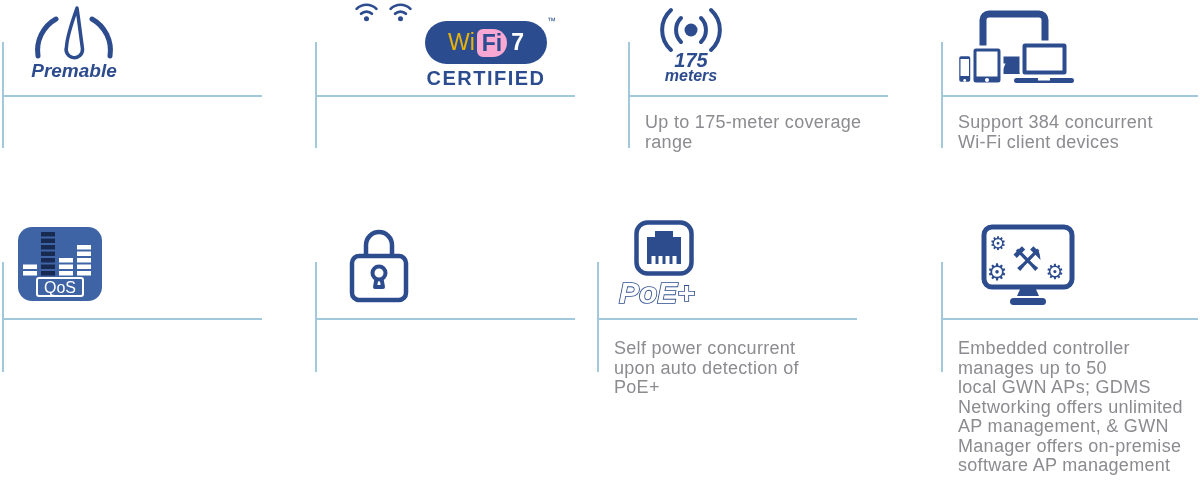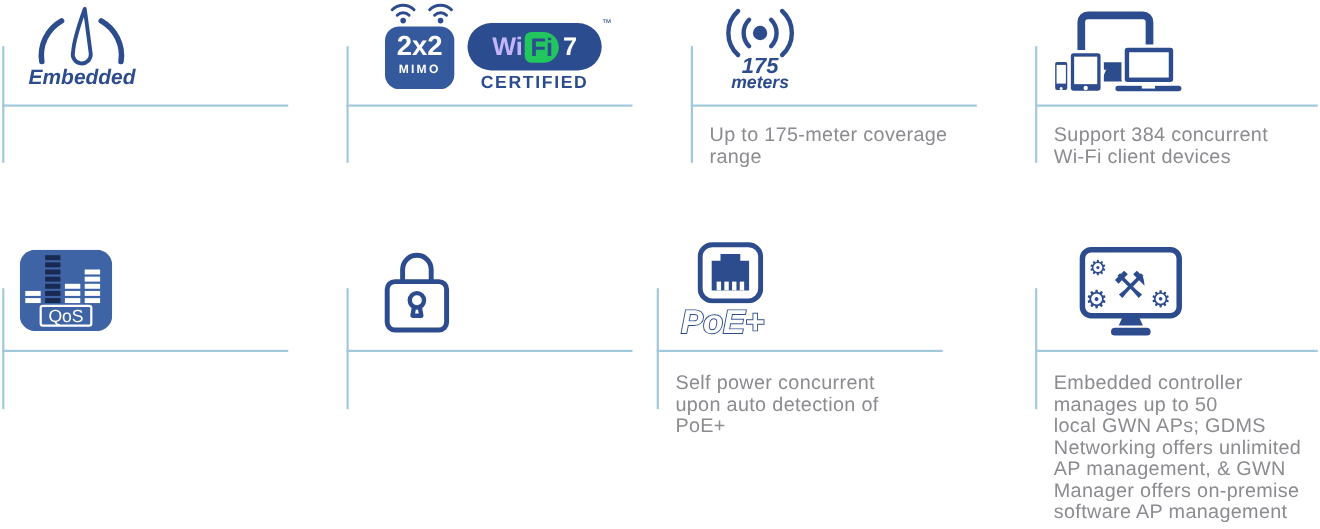--- a/index.html
+++ b/index.html
@@ -26,26 +26,26 @@
   .gigabit-label{left:24px;top:60px;width:96px;font-size:19px;}
   
   .wifi-pair{position:absolute;left:38px;top:2px;display:flex;gap:7px;}
   .mimo-badge{position:absolute;left:35px;top:24px;width:63px;height:57px;border-radius:13px;
               background:var(--badge);color:#fff;text-align:center;}
   .mimo-top{font-size:25px;font-weight:800;line-height:30px;margin-top:3px;}
   .mimo-bottom{font-size:11px;font-weight:700;letter-spacing:2px;line-height:12px;}
   .wifi7-logo{position:absolute;left:110px;top:21px;width:122px;}
   .wifi7-pill{position:relative;width:122px;height:43px;border-radius:22px;background:var(--navy);
               display:flex;align-items:center;justify-content:center;}
-  .wifi7-wi{color:#c4b5fd;font-size:23px;font-weight:700;}
-  .wifi7-fi{background:#22c55e;color:var(--navy);font-size:23px;font-weight:800;
+  .wifi7-wi{color:#eab308;font-size:23px;font-weight:400;}
+  .wifi7-fi{background:#f9a8d4;color:var(--navy);font-size:23px;font-weight:800;
             border-radius:6px 14px 14px 6px;padding:0 5px;margin:0 2px;line-height:28px;text-align:center;}
   .wifi7-7{color:#fff;font-size:23px;font-weight:800;margin-left:2px;}
   .wifi7-tm{position:absolute;top:-5px;right:-9px;color:var(--navy);font-size:9px;}
-  .wifi7-cert{margin-top:3px;text-align:center;color:var(--navy);font-size:16px;
+  .wifi7-cert{margin-top:3px;text-align:center;color:var(--navy);font-size:20px;
               font-weight:800;letter-spacing:1.5px;}
   
   .radio-svg{position:absolute;left:22px;top:6px;}
   .range-num{left:22px;top:50px;width:82px;font-size:20px;line-height:20px;}
   .range-unit{left:22px;top:68px;width:82px;font-size:16px;line-height:16px;}
   
   .devices-svg{position:absolute;left:16px;top:10px;}
   
   .qos-svg{position:absolute;left:16px;top:17px;}
   
@@ -62,21 +62,21 @@
 <div class="board" style="--blue:#2d4c8e;--badge:#35599d;--navy:#2b4d8f;--rule:#a2c9db;--txt:#8b8b90;">
 
   <div class="cell row1" style="left:2px;">
     <svg class="gauge-svg" width="88" height="56" viewBox="0 0 88 56">
       <g fill="none" stroke="#2d4c8e" stroke-linecap="round">
         <path d="M8,50 A36,36 0 0 1 26,13" stroke-width="5"></path>
         <path d="M62,13 A36,36 0 0 1 80,50" stroke-width="5"></path>
         <path d="M47,2 C42,16 37,30 36.5,41 A8.2,8.2 0 1 0 52.5,43 C51,31 49,16 47,2 Z" stroke-width="3.5" stroke-linejoin="round"></path>
       </g>
     </svg>
-    <div class="icon-caption gigabit-label">Embedded</div>
+    <div class="icon-caption gigabit-label">Premable</div>
     <div class="rule-v"></div>
     <div class="rule-h"></div>
   </div>
 
   <div class="cell row1" style="left:315px;">
     <div class="wifi-pair">
       <svg width="27" height="20" viewBox="0 0 30 21">
         <circle cx="15" cy="18" r="2.8" fill="#2d4c8e"></circle>
         <g fill="none" stroke="#2d4c8e" stroke-width="3" stroke-linecap="round">
           <path d="M9,12.5 A8.5,8.5 0 0 1 21,12.5"></path>
@@ -84,24 +84,20 @@
         </g>
       </svg>
       <svg width="27" height="20" viewBox="0 0 30 21">
         <circle cx="15" cy="18" r="2.8" fill="#2d4c8e"></circle>
         <g fill="none" stroke="#2d4c8e" stroke-width="3" stroke-linecap="round">
           <path d="M9,12.5 A8.5,8.5 0 0 1 21,12.5"></path>
           <path d="M4,7 A15.5,15.5 0 0 1 26,7"></path>
         </g>
       </svg>
     </div>
-    <div class="mimo-badge">
-      <div class="mimo-top">2x2</div>
-      <div class="mimo-bottom">MIMO</div>
-    </div>
     <div class="wifi7-logo">
       <div class="wifi7-pill">
         <span class="wifi7-wi">Wi</span>
         <span class="wifi7-fi">Fi</span>
         <span class="wifi7-7">7</span>
         <span class="wifi7-tm">™</span>
       </div>
       <div class="wifi7-cert">CERTIFIED</div>
     </div>
     <div class="rule-v"></div>

